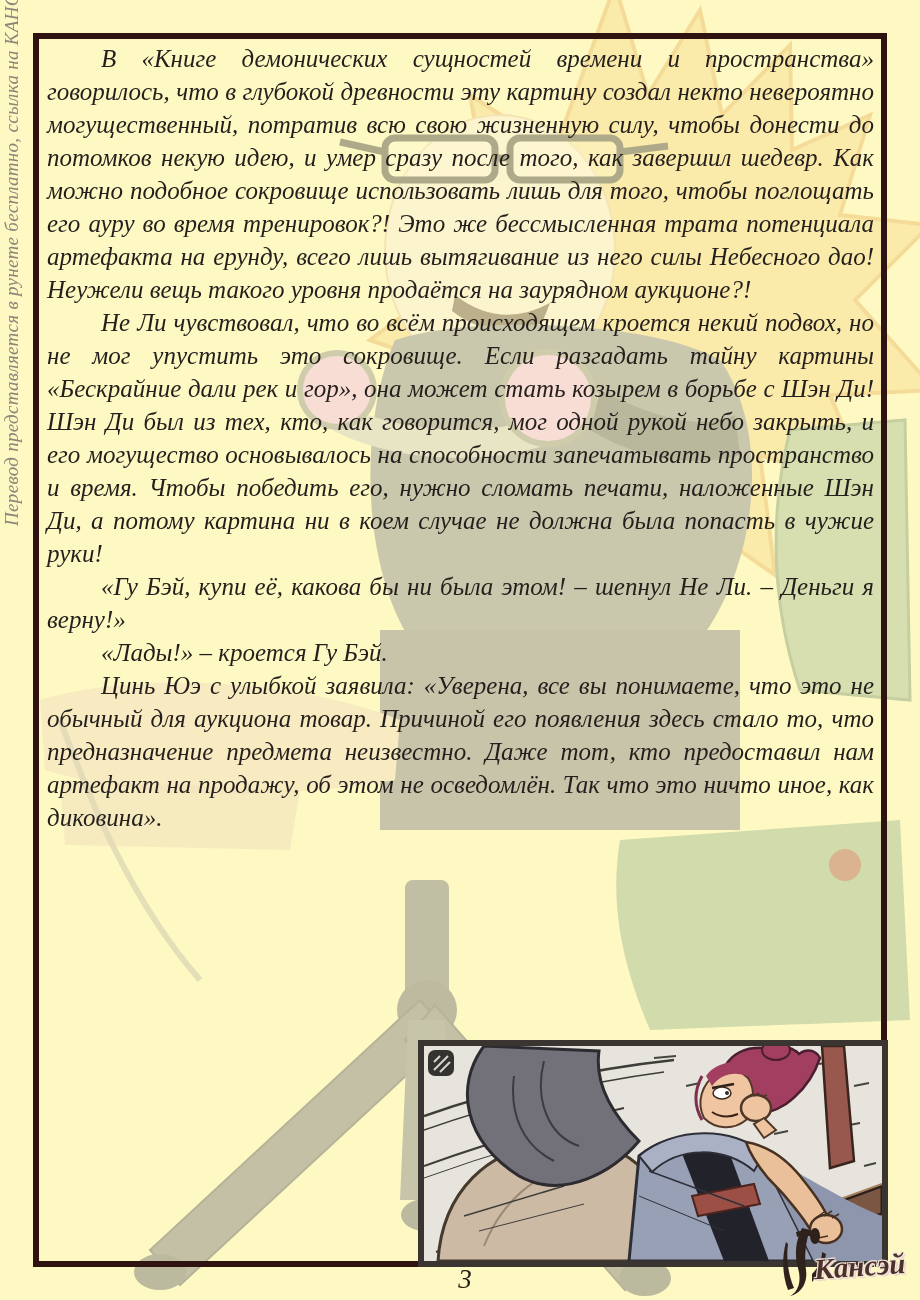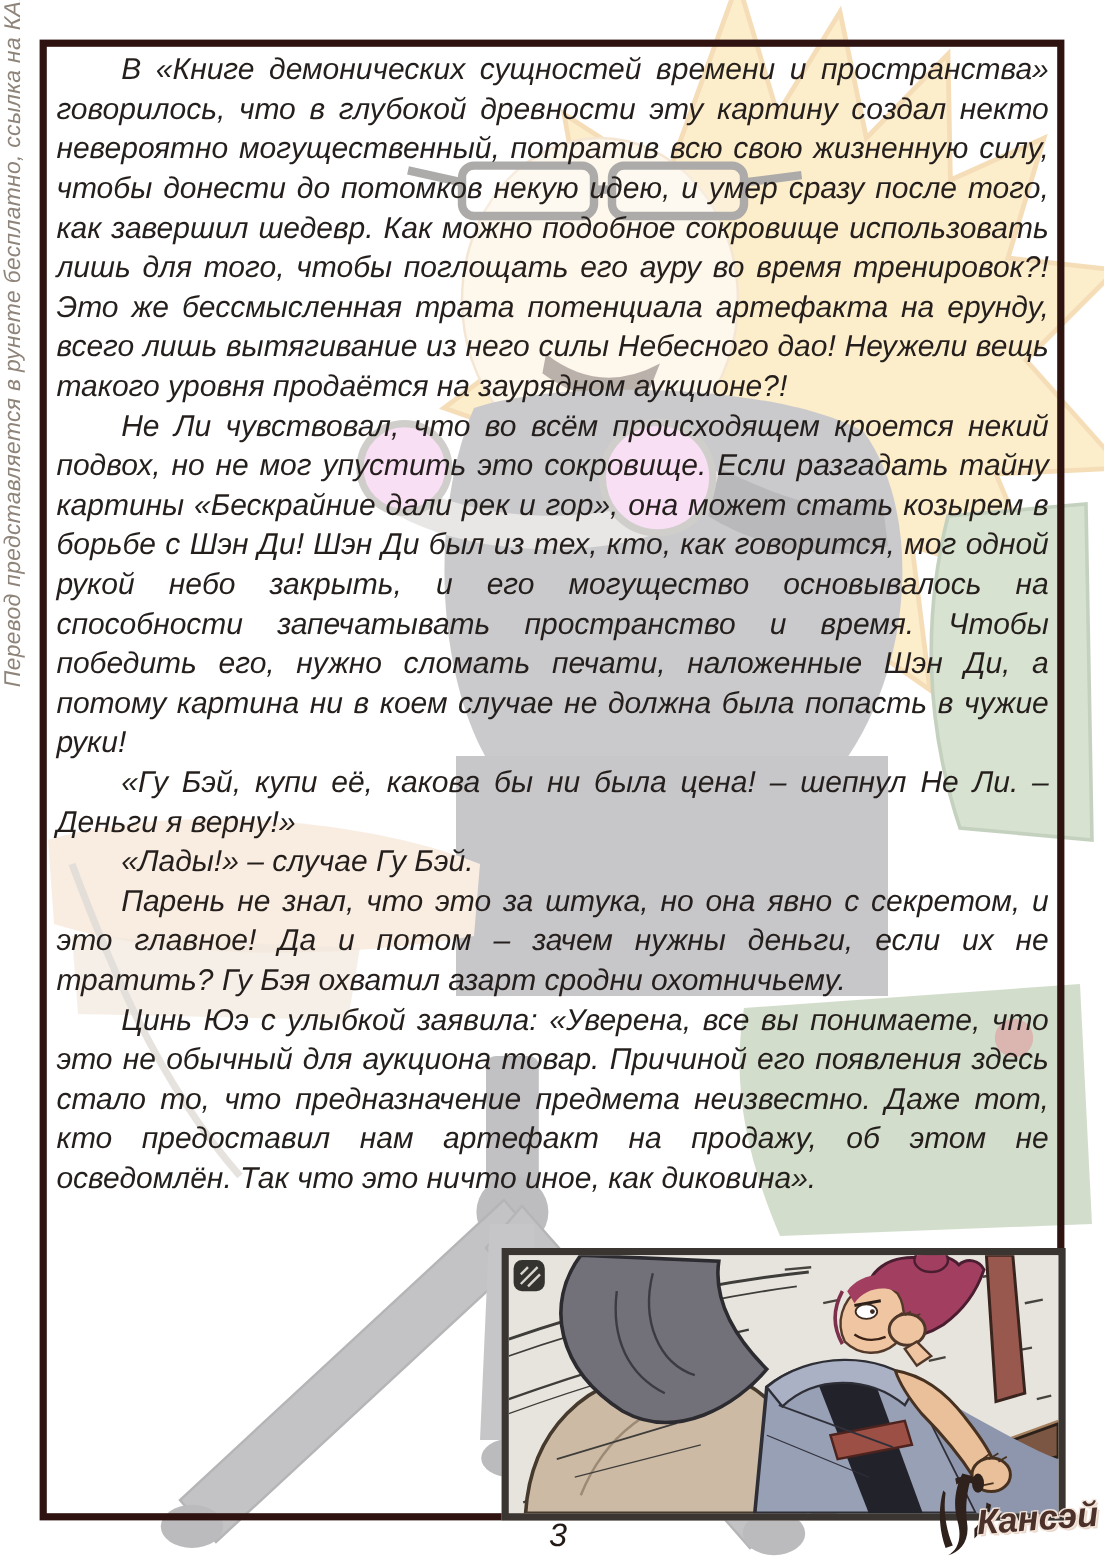--- a/index.html
+++ b/index.html
@@ -1,18 +1,18 @@
 <!DOCTYPE html>
 <html><head>
 <meta charset="utf-8">
 <style>
   html,body{margin:0;padding:0;background:#bbb;}
   .page{
     position:relative;width:920px;height:1300px;overflow:hidden;
-    background:#ffffff;font-family:Liberation Sans, sans-serif;
+    background:#fef9c3;font-family:Liberation Serif, serif;
   }
   .bg-art{position:absolute;left:0;top:0;z-index:1;}
   .frame{
     position:absolute;left:33px;top:33px;width:842px;height:1222px;
     border:6px solid #2e1310;z-index:3;pointer-events:none;
   }
   .text-block{
     position:absolute;left:47px;top:42px;width:827px;z-index:4;
     font-size:25px;line-height:33px;font-style:italic;color:#241f1c;
     text-align:justify;
@@ -93,23 +93,22 @@
       <ellipse cx="645" cy="1278" rx="26" ry="18" fill="#6a6970"></ellipse>
       <ellipse cx="425" cy="1215" rx="24" ry="16" fill="#6a6970"></ellipse>
     </g>
   </svg>
 
   <div class="frame"></div>
 
   <div class="text-block">
     <p>В «Книге демонических сущностей времени и пространства» говорилось, что в глубокой древности эту картину создал некто невероятно могущественный, потратив всю свою жизненную силу, чтобы донести до потомков некую идею, и умер сразу после того, как завершил шедевр. Как можно подобное сокровище использовать лишь для того, чтобы поглощать его ауру во время тренировок?! Это же бессмысленная трата потенциала артефакта на ерунду, всего лишь вытягивание из него силы Небесного дао! Неужели вещь такого уровня продаётся на заурядном аукционе?!</p>
     <p>Не Ли чувствовал, что во всём происходящем кроется некий подвох, но не мог упустить это сокровище. Если разгадать тайну картины «Бескрайние дали рек и гор», она может стать козырем в борьбе с Шэн Ди! Шэн Ди был из тех, кто, как говорится, мог одной рукой небо закрыть, и его могущество основывалось на способности запечатывать пространство и время. Чтобы победить его, нужно сломать печати, наложенные Шэн Ди, а потому картина ни в коем случае не должна была попасть в чужие руки!</p>
-    <p>«Гу Бэй, купи её, какова бы ни была цена! – шепнул Не Ли. – Деньги я верну!»</p>
-    <p>«Лады!» – случае Гу Бэй.</p>
-    <p>Парень не знал, что это за штука, но она явно с секретом, и это главное! Да и потом – зачем нужны деньги, если их не тратить? Гу Бэя охватил азарт сродни охотничьему.</p>
+    <p>«Гу Бэй, купи её, какова бы ни была этом! – шепнул Не Ли. – Деньги я верну!»</p>
+    <p>«Лады!» – кроется Гу Бэй.</p>
     <p>Цинь Юэ с улыбкой заявила: «Уверена, все вы понимаете, что это не обычный для аукциона товар. Причиной его появления здесь стало то, что предназначение предмета неизвестно. Даже тот, кто предоставил нам артефакт на продажу, об этом не осведомлён. Так что это ничто иное, как диковина».</p>
   </div>
 
   <div class="panel">
     <svg width="458" height="215" viewBox="0 0 458 215">
       <rect width="458" height="215" fill="#e7e4dd"></rect>
 
       <g stroke="#45443f" stroke-width="2">
         <path d="M70,18 L95,14"></path>
           <path d="M150,26 L170,22"></path>

